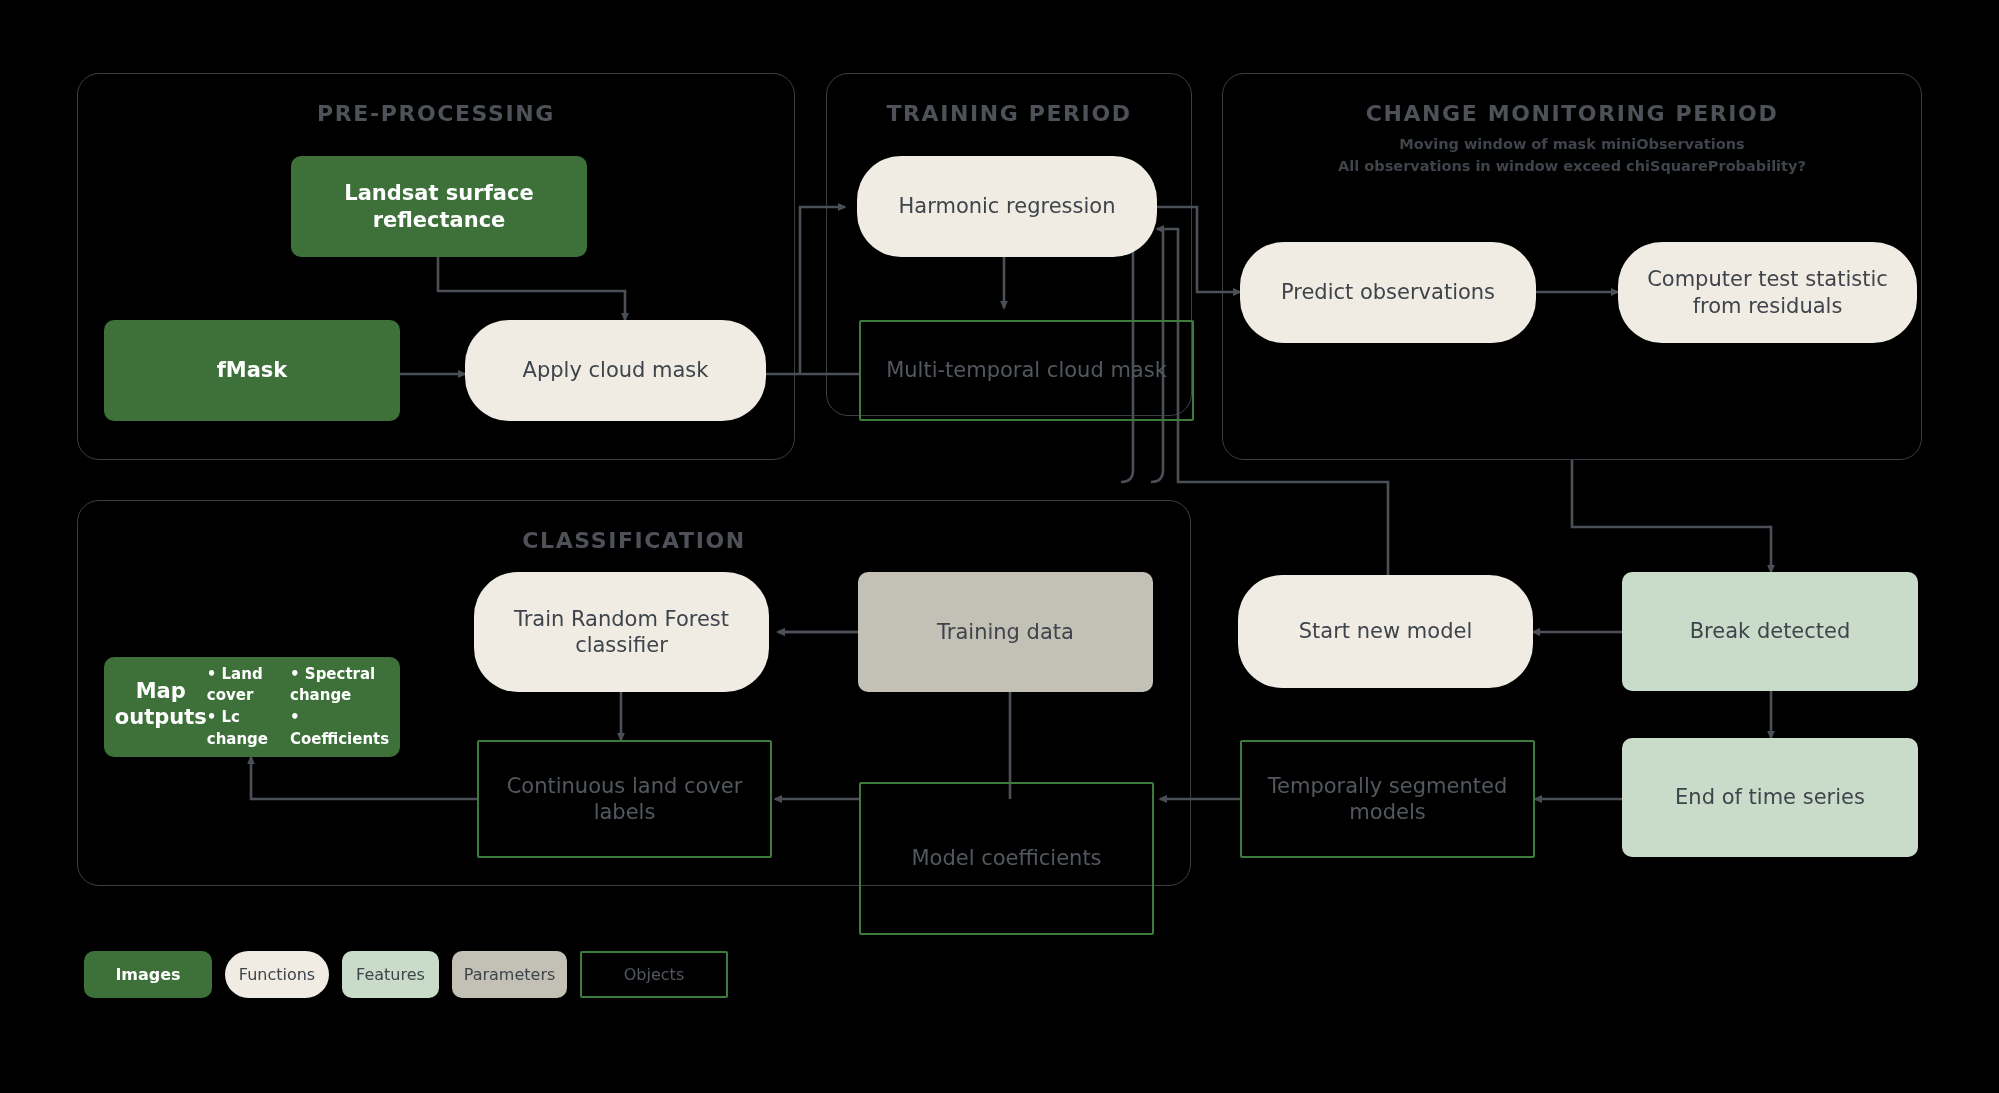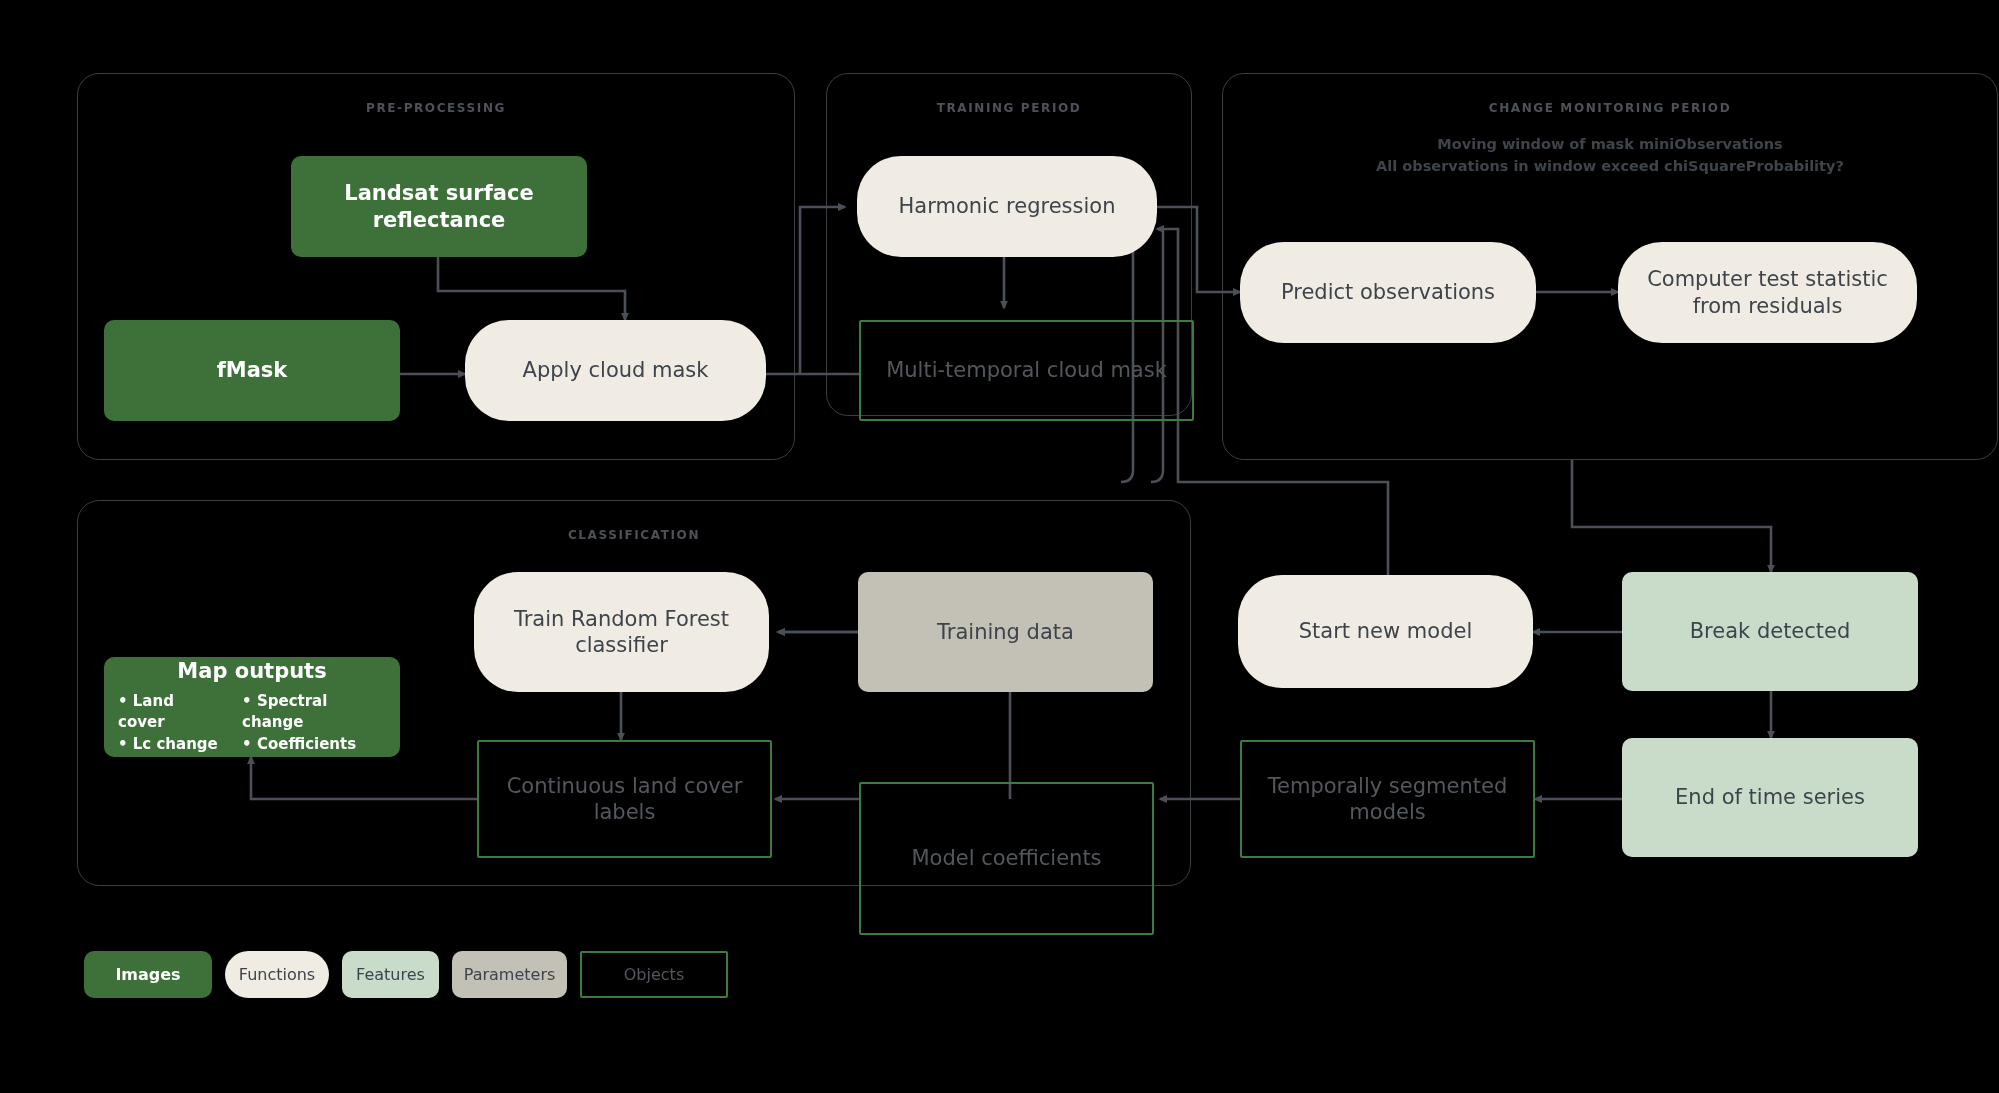--- a/index.html
+++ b/index.html
@@ -10,21 +10,21 @@
   }
   #stage{position:relative;width:1999px;height:1093px;}
 
   
   .panel{
     position:absolute;border:1.6px solid #3a3e45;border-radius:22px;
     box-sizing:border-box;background:transparent;
   }
   .panel-title{
     position:absolute;width:100%;text-align:center;
-    font-size:12px;font-weight:700;letter-spacing:1.6px;
+    font-size:22px;font-weight:700;letter-spacing:1.6px;
     color:#4e5258;text-transform:uppercase;
   }
   .panel-sub{
     position:absolute;width:100%;text-align:center;
     font-size:14.5px;font-weight:700;line-height:1.45;
     color:#3f444b;
   }
 
   
   .node{
@@ -32,21 +32,21 @@
     align-items:center;justify-content:center;text-align:center;
     font-size:21px;line-height:1.25;padding:6px 12px;
   }
   .n-image{background:#3d7139;color:#ffffff;border-radius:10px;font-weight:700;}
   .n-function{background:#f0ece3;color:#3e444c;border-radius:44px;font-weight:400;}
   .n-feature{background:#c9dcca;color:#3e444c;border-radius:10px;font-weight:400;}
   .n-param{background:#c3c0b5;color:#3e444c;border-radius:10px;font-weight:400;}
   .n-object{background:transparent;color:#53585f;border:2px solid #3d7c3d;border-radius:2px;font-weight:400;}
 
   
-  .mapout{flex-direction:column;justify-content:center;padding:10px 14px;}
+  .mapout{flex-direction:row;justify-content:center;padding:10px 14px;}
   .mapout .mo-title{font-size:21px;font-weight:700;color:#fff;margin-bottom:6px;}
   .mapout .mo-cols{display:flex;gap:22px;font-size:15px;font-weight:700;color:#fff;}
   .mapout .mo-col{text-align:left;line-height:1.45;}
 
   
   .legend{position:absolute;left:84px;top:951px;display:flex;align-items:center;gap:13px;}
   .lg{
     height:47px;display:flex;align-items:center;justify-content:center;
     font-size:16px;box-sizing:border-box;padding:0 16px;
   }
@@ -67,21 +67,21 @@
 <div id="stage">
 
   <div class="panel" style="left:77px;top:73px;width:718px;height:387px;">
     <div class="panel-title" style="top:27px;">PRE-PROCESSING</div>
   </div>
 
   <div class="panel" style="left:826px;top:73px;width:366px;height:343px;">
     <div class="panel-title" style="top:27px;">TRAINING PERIOD</div>
   </div>
 
-  <div class="panel" style="left:1222px;top:73px;width:776px;height:387px;">
+  <div class="panel" style="left:1222px;top:73px;width:700px;height:387px;">
     <div class="panel-title" style="top:27px;">CHANGE MONITORING PERIOD</div>
     <div class="panel-sub" style="top:60px;">Moving window of mask miniObservations</div>
     <div class="panel-sub" style="top:82px;">All observations in window exceed chiSquareProbability?</div>
   </div>
 
   <div class="panel" style="left:77px;top:500px;width:1114px;height:386px;">
     <div class="panel-title" style="top:27px;">CLASSIFICATION</div>
   </div>
 
   <svg class="wires" viewBox="0 0 1999 1093">

